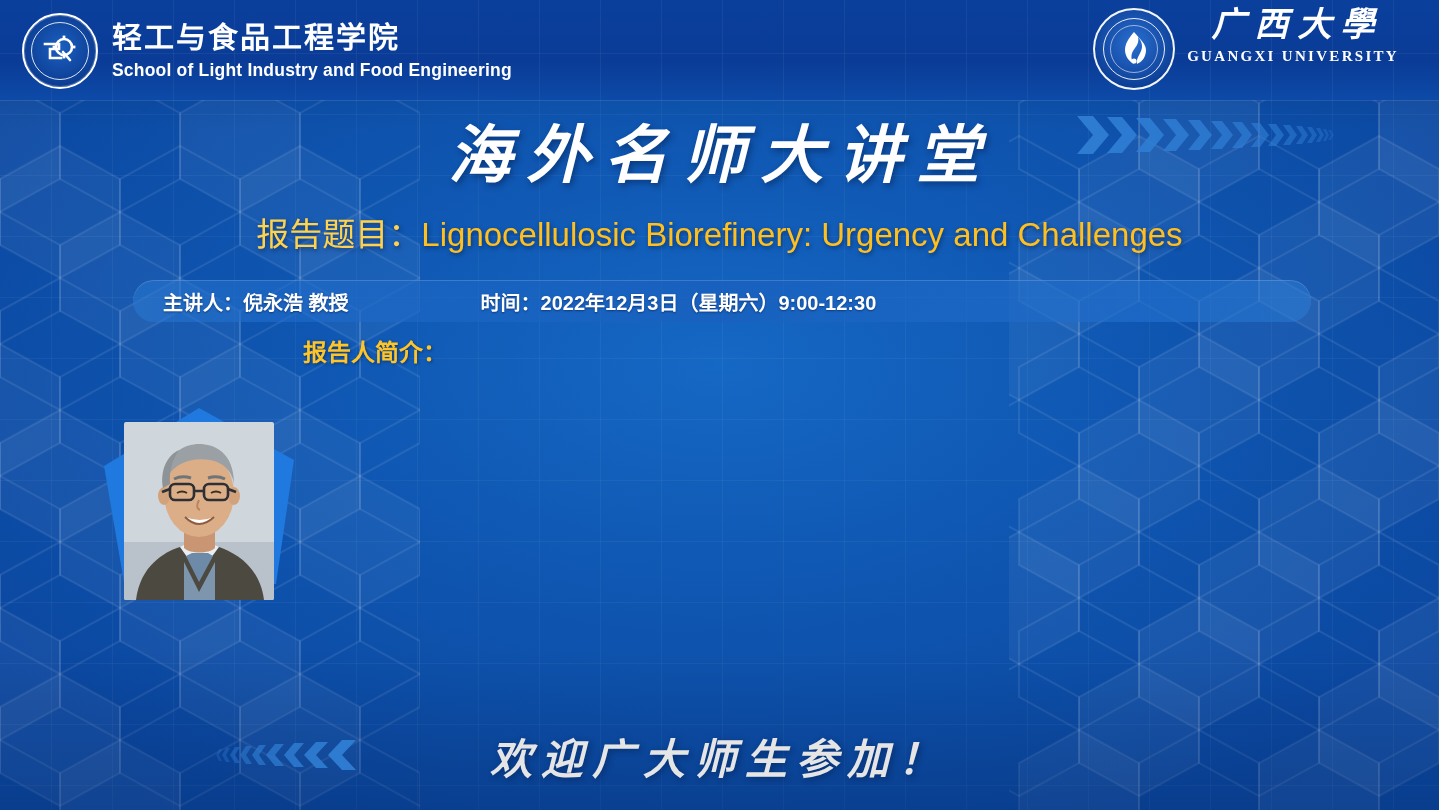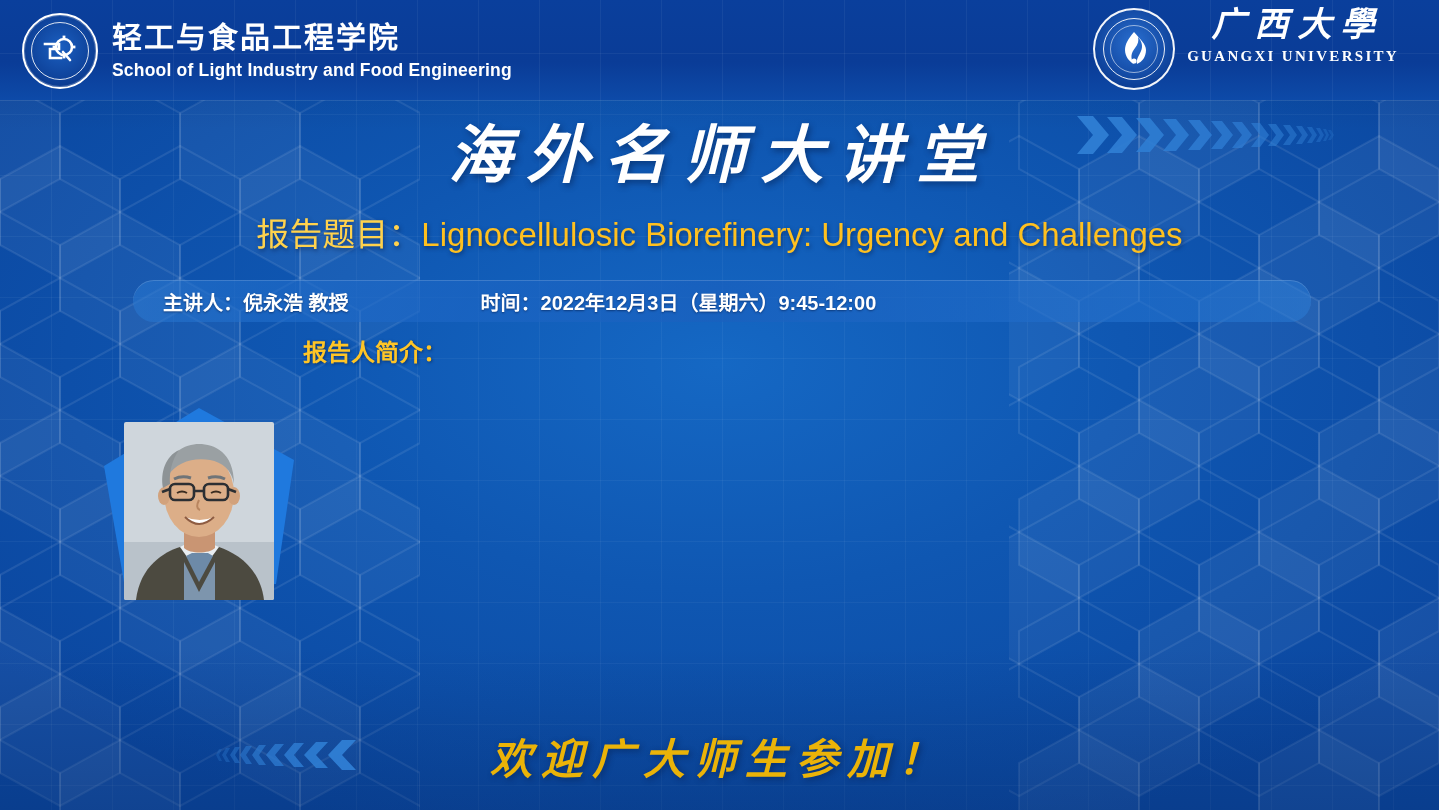--- a/index.html
+++ b/index.html
@@ -180,21 +180,21 @@
   .portrait-photo{
     position:absolute;left:20px;top:14px;width:150px;height:178px;
     border-radius:2px;
     overflow:hidden;
   }
 
   
   .footer-cta{
     position:absolute;left:0;right:0;bottom:24px;
     text-align:center;
-    color:#eab308;
+    color:#e5e5e5;
     font-family:"Liberation Serif","DejaVu Serif",serif;
     font-style:italic;font-weight:bold;
     font-size:42px;letter-spacing:9px;
     text-shadow:2px 2px 6px rgba(0,20,60,.45);
     white-space:nowrap;
   }
 </style>
 </head>
 <body>
 
@@ -434,21 +434,21 @@
   </div>
 
   <div class="main-title">海外名师大讲堂</div>
 
   <div class="subject-line">
     <span class="subject-label">报告题目：</span><span class="subject-value">Lignocellulosic Biorefinery: Urgency and Challenges</span>
   </div>
 
   <div class="info-bar">
     <span class="info-cell c1">主讲人：倪永浩 教授</span>
-    <span class="info-cell c2">时间：2022年12月3日（星期六）9:45-12:00</span>
+    <span class="info-cell c2">时间：2022年12月3日（星期六）9:00-12:30</span>
   </div>
 
   <div class="bio-head">报告人简介：</div>
 
   <div class="portrait-wrap">
     <svg class="portrait-poly" viewBox="0 0 190 200" aria-hidden="true">
       <polygon points="95,0 190,52 172,176 22,186 0,58" fill="#1f79de"></polygon>
     </svg>
     <div class="portrait-photo">
       <svg viewBox="0 0 150 178" width="150" height="178" aria-hidden="true">

